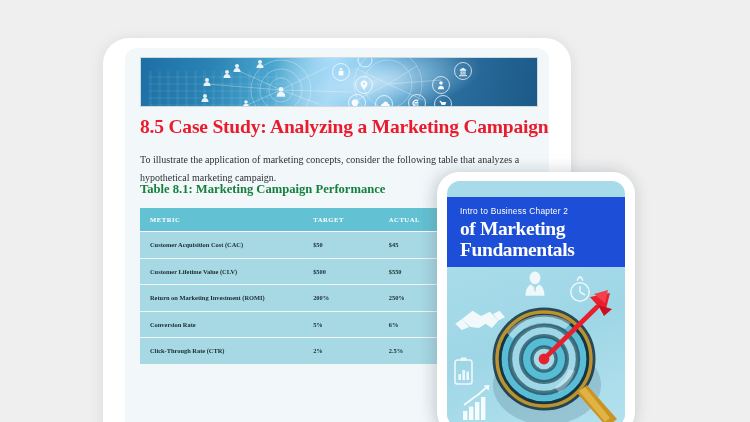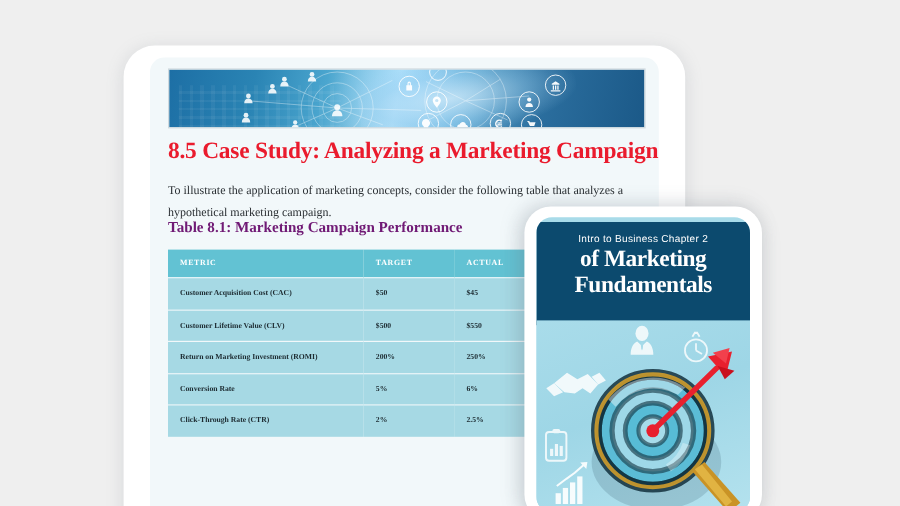--- a/index.html
+++ b/index.html
@@ -76,21 +76,21 @@
   #intro-par {
     position:absolute; left:15px; top:103px;
     width: 385px;
     color:#2b3034;
     font-family:"Liberation Serif", serif;
     font-size:10px;
     line-height:1.75;
   }
   #table-caption {
     position:absolute; left:15px; top:134px;
-    color:#701a75;
+    color:#15803d;
     font-family:"Liberation Serif", serif;
     font-weight:700;
     font-size:12.6px;
     white-space:nowrap;
   }
 
   
   #perf-table {
     position:absolute; left:15px; top:160px;
     width: 398px;
@@ -135,26 +135,25 @@
     box-shadow: -4px -2px 16px rgba(110,120,130,.22), 0 4px 16px rgba(110,120,130,.18);
   }
   #phone-screen {
     position:absolute; left:10px; top:9px;
     width:178px; height:246px;
     border-radius:13px;
     overflow:hidden;
     background:#a8dbe9;
   }
   #phone-banner {
-    position:absolute; left:0; top:4px;
+    position:absolute; left:0; top:16px;
     width:100%; height:86px;
-    background:#0c4a6e;
+    background:#1d4ed8;
     padding:9px 13px 0 13px;
     box-sizing:border-box;
-    text-align:center;
   }
   #phone-kicker {
     color:#ffffff;
     font-family:"Liberation Sans", sans-serif;
     font-size:8.4px;
     letter-spacing:.25px;
     margin-bottom:2px;
   }
   #phone-title {
     color:#ffffff;

